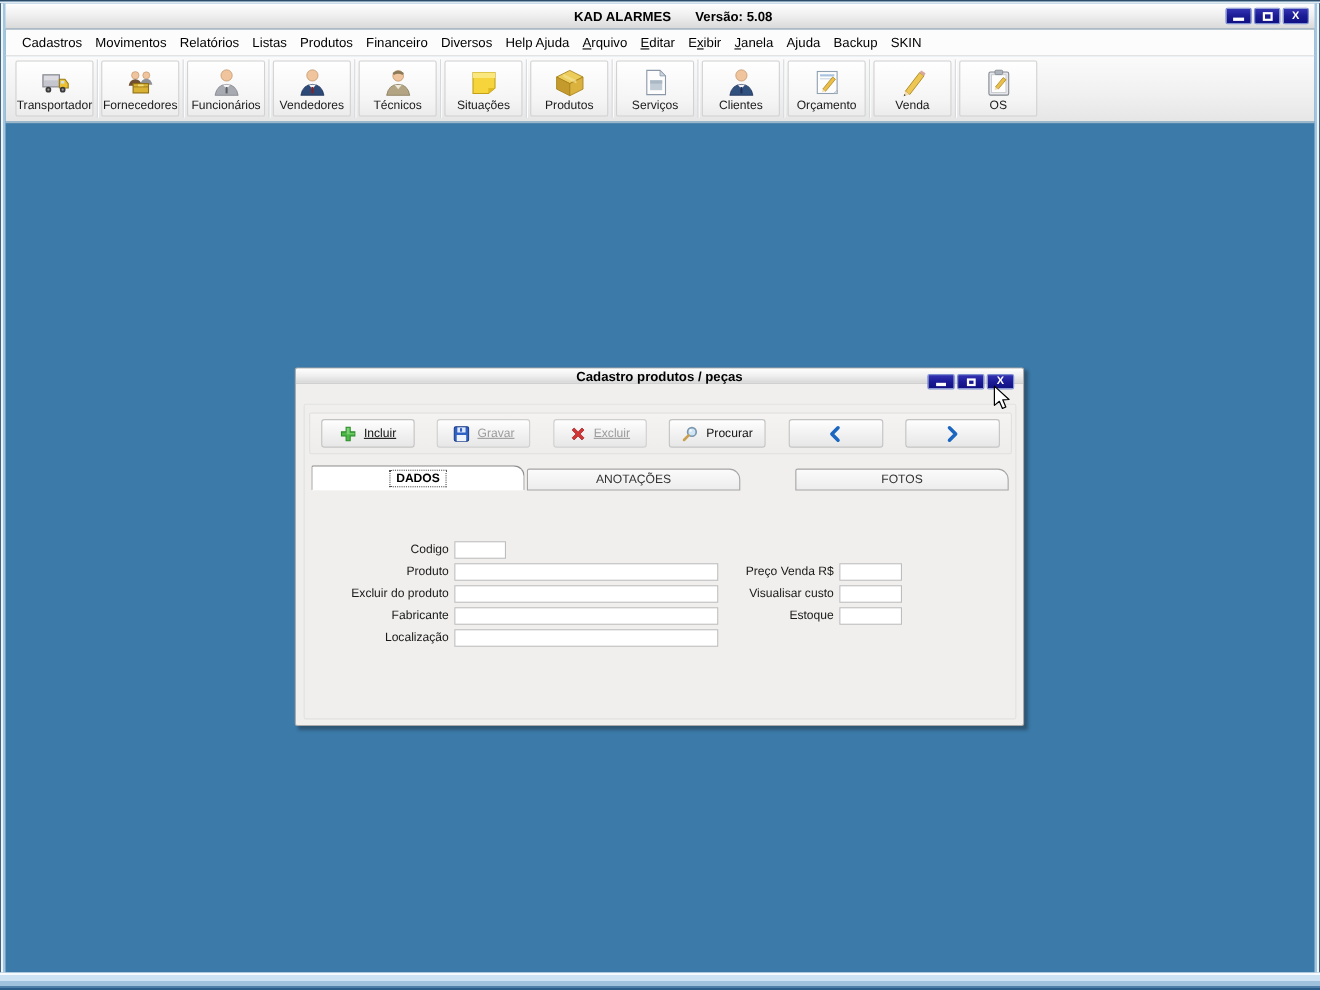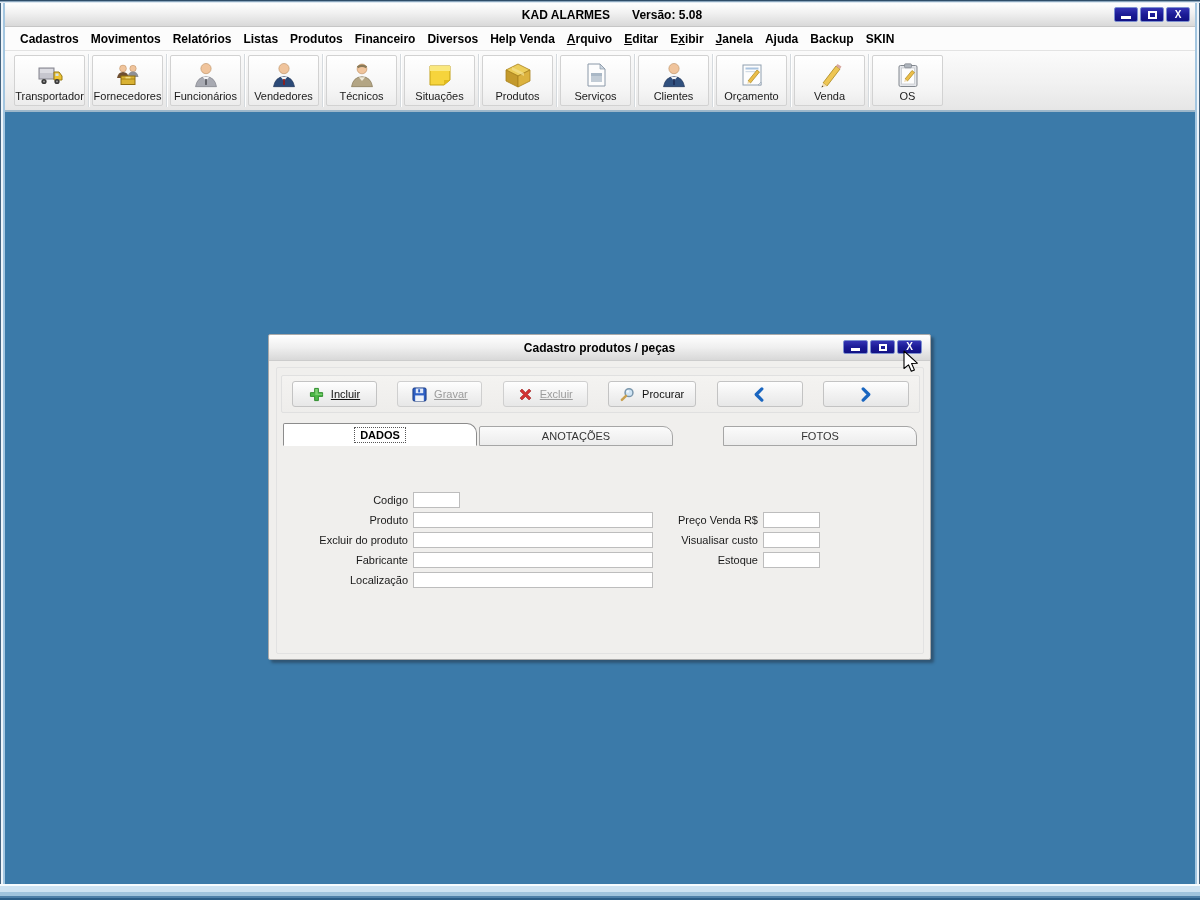--- a/index.html
+++ b/index.html
@@ -24,41 +24,41 @@
   .win-controls { position:absolute; right:7px; top:4px; display:flex; gap:2px; }
   .wbtn { width:24px; height:15px; background:linear-gradient(180deg,#3434b4 0,#1b1b96 50%,#111183 100%);
           border:1px solid #7c8fd0; border-radius:2px; display:flex; align-items:center; justify-content:center; cursor:default; }
   .wbtn .bar { width:10px; height:3px; background:#fff; margin-top:5px; }
   .wbtn .box { width:9px; height:8px; border:2px solid #fff; }
   .wbtn .xg  { color:#fff; font-size:10px; font-weight:bold; line-height:1; font-family:"Liberation Sans",sans-serif; }
 
   
   .menubar { position:absolute; left:5px; top:27px; width:1190px; height:24px; background:#fcfcfc;
              border-bottom:1px solid #e3e3e3; display:flex; align-items:center; padding-left:9px; z-index:4;}
-  .menu-item { font-size:12px; color:#000; padding:3px 6px; white-space:nowrap; cursor:default;font-weight:bold; }
+  .menu-item { font-size:12px; color:#000; padding:3px 6px; white-space:nowrap; cursor:default; }
 
   
   .toolbar { position:absolute; left:5px; top:51px; width:1190px; height:61px;
              background:linear-gradient(180deg,#fbfbfb 0,#f1f1f1 55%,#e6e6e6 100%);
              border-bottom:2px solid #9db7ca; display:flex; align-items:center; padding-left:9px; z-index:4;}
   .tb-btn { width:71px; height:51px; background:linear-gradient(180deg,#ffffff 0,#f5f5f5 70%,#ececec 100%);
             border:1px solid #d2d2d2; border-radius:2px; display:flex; flex-direction:column;
             align-items:center; justify-content:flex-end; padding-bottom:3px; cursor:default; }
   .tb-btn svg { width:28px; height:28px; flex:0 0 auto; margin-bottom:1px; }
   .tb-btn .tb-label { font-size:11px; color:#1a1a1a; white-space:nowrap; }
   .tb-sep { width:1px; height:53px; background:#d5dade; box-shadow:1px 0 0 #ffffff; margin:0 3px; }
 
   
   .client { position:absolute; left:5px; top:113px; width:1190px; height:771px; background:#3b7aa9; }
 
   
   .dialog { position:absolute; left:268px; top:334px; width:663px; height:326px;
             background:#f0efed; border:1px solid #a9a9a9; border-radius:2px;
             box-shadow:3px 3px 3px rgba(30,40,50,.45); z-index:10; }
-  .dlg-titlebar { position:absolute; left:0; top:0; width:100%; height:26px;
+  .dlg-titlebar { position:absolute; left:0; top:0; width:100%; height:14px;
                   background:linear-gradient(180deg,#ffffff 0,#efefef 50%,#d8d8d8 100%);
                   border-bottom:1px solid #cccccc; border-radius:2px 2px 0 0;
                   display:flex; align-items:center; justify-content:center; }
   .dlg-title { font-size:12px; font-weight:bold; color:#000; }
   .dlg-controls { position:absolute; right:8px; top:5px; display:flex; gap:2px; }
   .dlg-controls .wbtn { width:25px; height:14px; }
   .dlg-controls .wbtn .bar { width:9px; height:3px; margin-top:4px; }
   .dlg-controls .wbtn .box { width:8px; height:7px; border-width:2px; }
   .dlg-frame { position:absolute; left:7px; top:32px; width:648px; height:287px;
                border:1px solid #e2e2e2; border-radius:2px; pointer-events:none; }
@@ -124,21 +124,21 @@
 </div>
 
 <div class="menubar">
   <span class="menu-item">Cadastros</span>
   <span class="menu-item">Movimentos</span>
   <span class="menu-item">Relatórios</span>
   <span class="menu-item">Listas</span>
   <span class="menu-item">Produtos</span>
   <span class="menu-item">Financeiro</span>
   <span class="menu-item">Diversos</span>
-  <span class="menu-item">Help Venda</span>
+  <span class="menu-item">Help Ajuda</span>
   <span class="menu-item"><u>A</u>rquivo</span>
   <span class="menu-item"><u>E</u>ditar</span>
   <span class="menu-item">E<u>x</u>ibir</span>
   <span class="menu-item"><u>J</u>anela</span>
   <span class="menu-item">Ajuda</span>
   <span class="menu-item">Backup</span>
   <span class="menu-item">SKIN</span>
 </div>
 
 <div class="toolbar">

